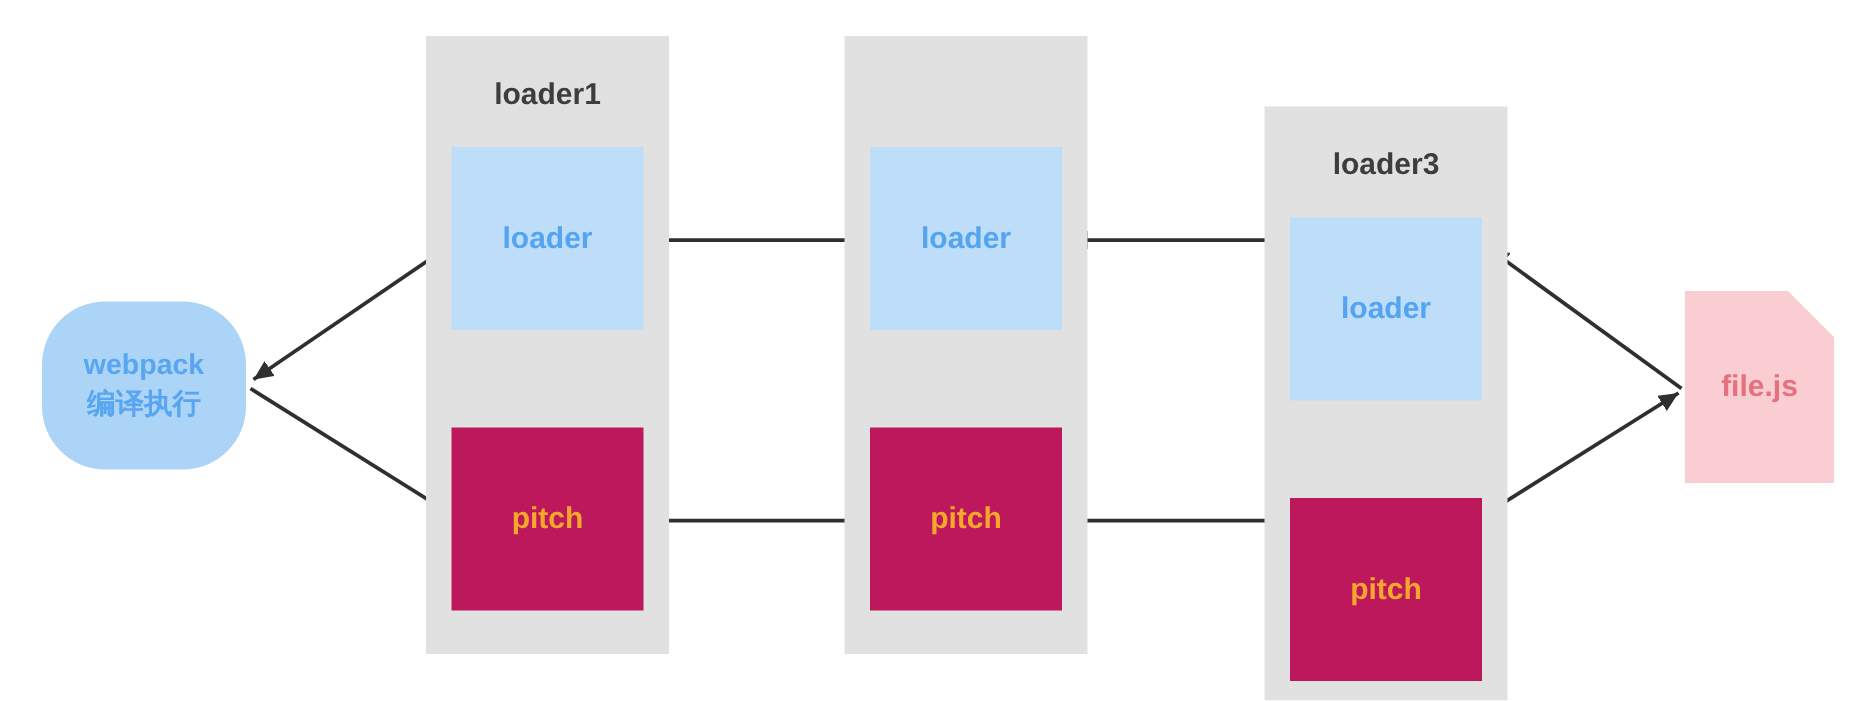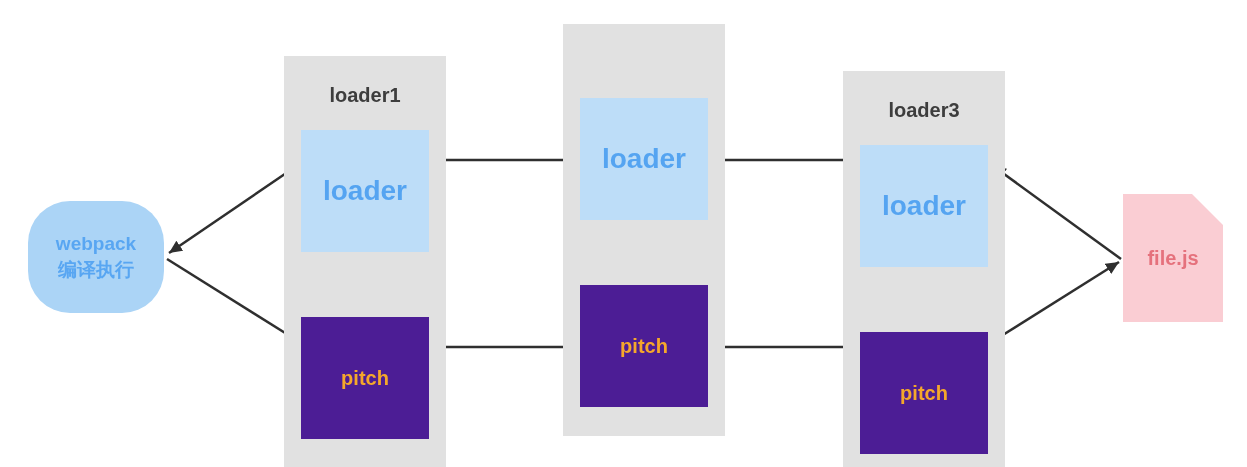--- a/index.html
+++ b/index.html
@@ -33,21 +33,21 @@
     line-height: 26px;
     text-align: center;
   }
   .loader-column {
     position: absolute;
     top: 24px;
     width: 162px;
     height: 412px;
     background: #e1e1e1;
   }
-  .col-1 { left: 284px; margin-top: 32px; }
+  .col-1 { left: 284px; }
   .col-2 { left: 563px; }
   .col-3 { left: 843px; margin-top: 47px; }
   .column-title {
     position: absolute;
     top: 28px;
     left: 0;
     width: 100%;
     text-align: center;
     color: #3d3d3d;
     font-size: 20px;
@@ -55,28 +55,28 @@
   }
   .loader-box {
     position: absolute;
     left: 17px; top: 74px;
     width: 128px; height: 122px;
     background: #bdddf8;
     display: flex;
     align-items: center;
     justify-content: center;
     color: #55a4f1;
-    font-size: 28px;
+    font-size: 20px;
     font-weight: bold;
   }
   .pitch-box {
     position: absolute;
     left: 17px; top: 261px;
     width: 128px; height: 122px;
-    background: #4c1d95;
+    background: #be185d;
     display: flex;
     align-items: center;
     justify-content: center;
     color: #f5a72b;
     font-size: 20px;
     font-weight: bold;
   }
   .file-node {
     position: absolute;
     left: 1123px; top: 194px;

